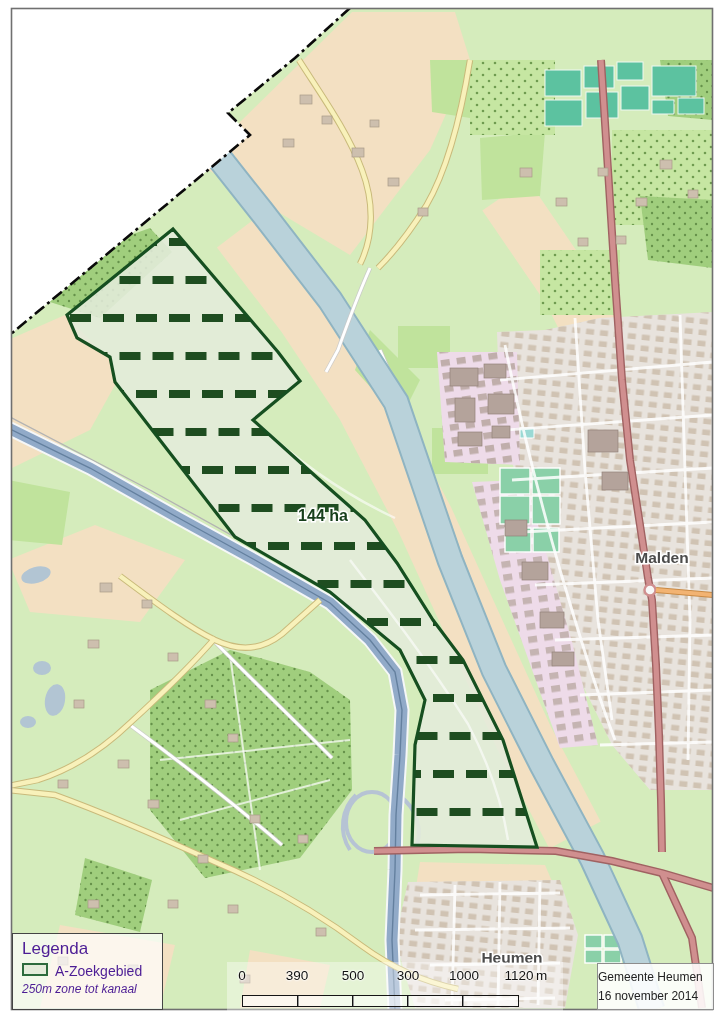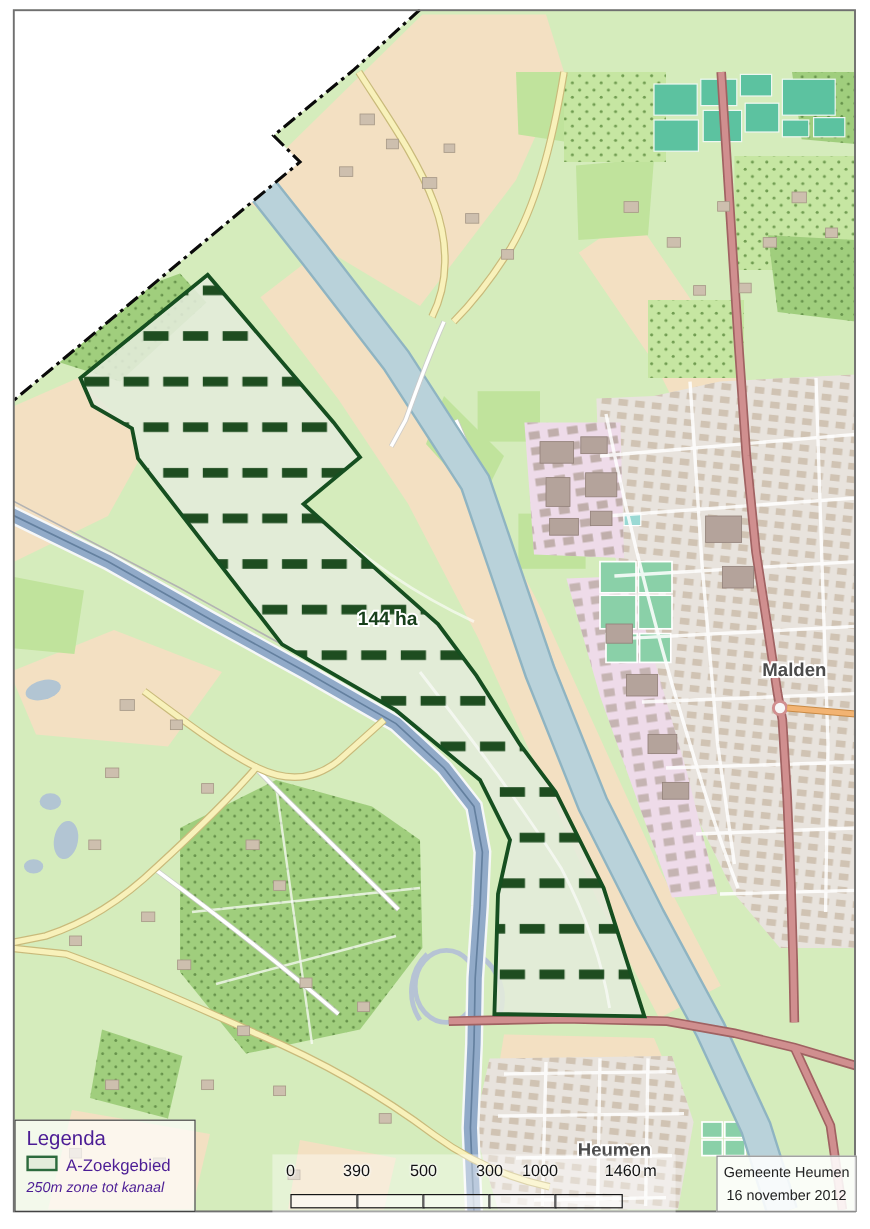--- a/index.html
+++ b/index.html
@@ -77,21 +77,21 @@
     background:rgba(255,255,255,.38);}
   .sb-tick{position:absolute;top:6px;width:48px;text-align:center;font-size:13.5px;color:#111;
     text-shadow:0 0 2px #fff,0 0 2px #fff,0 0 3px #fff;}
   .sb-unit{position:absolute;top:6px;left:309px;font-size:13.5px;color:#111;
     text-shadow:0 0 2px #fff,0 0 2px #fff;}
   .sb-bar{position:absolute;left:15px;top:33px;width:277px;height:12px;display:flex;}
   .sb-seg{flex:1;border:1.6px solid #151515;background:rgba(255,255,255,.55);margin-left:-1.6px;}
   .sb-seg:first-child{margin-left:0;}
   .attribution{position:absolute;left:597px;top:963px;width:117px;height:47px;
     background:rgba(255,255,255,.88);border:1.2px solid #8d8d8d;box-sizing:border-box;
-    font-size:12px;color:#222;text-align:center;line-height:1.55;padding-top:4px;}
+    font-size:12px;color:#222;line-height:1.55;padding-top:4px;}
 </style>
 </head>
 <body>
 
 <div class="page">
 
   <svg width="725" height="1024" viewBox="0 0 725 1024">
     <defs>
       <clipPath id="mapClip">
           <rect x="11" y="8" width="702" height="1002"></rect>
@@ -381,30 +381,30 @@
       <span>A-Zoekgebied</span>
     </div>
     <div class="legend-note">250m zone tot kanaal</div>
   </div>
 
   <div class="scalebar">
     <span class="sb-tick" style="left:-9px">0</span>
     <span class="sb-tick" style="left:46px">390</span>
     <span class="sb-tick" style="left:102px">500</span>
     <span class="sb-tick" style="left:157px">300</span>
-    <span class="sb-tick" style="left:199px">1000</span>
-    <span class="sb-tick" style="left:268px">1460</span>
+    <span class="sb-tick" style="left:213px">1000</span>
+    <span class="sb-tick" style="left:268px">1120</span>
     <span class="sb-unit">m</span>
     <div class="sb-bar">
       <div class="sb-seg"></div>
       <div class="sb-seg"></div>
       <div class="sb-seg"></div>
       <div class="sb-seg"></div>
       <div class="sb-seg"></div>
     </div>
   </div>
 
   <div class="attribution">
     <div>Gemeente Heumen</div>
-    <div>16 november 2012</div>
+    <div>16 november 2014</div>
   </div>
 
 </div>
 
 </body></html>

